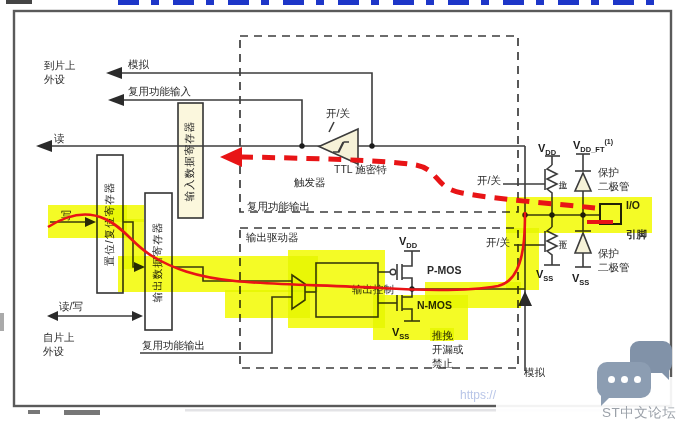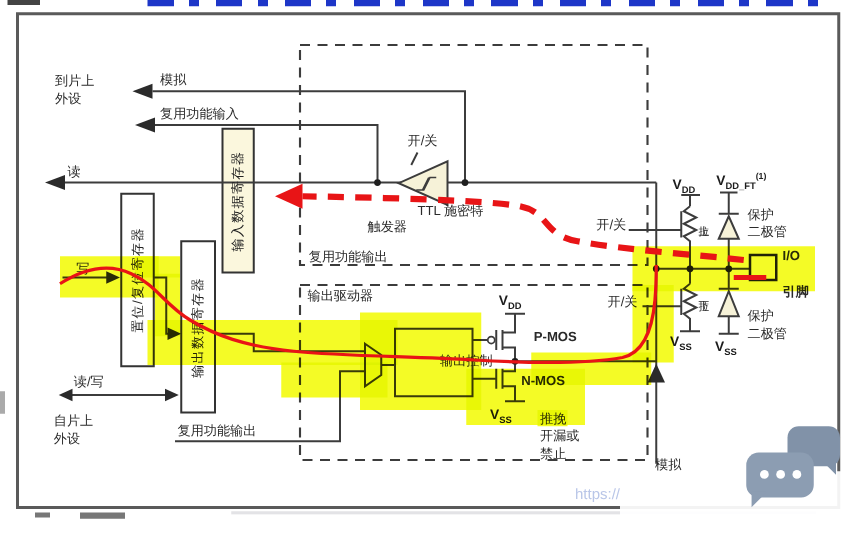--- a/index.html
+++ b/index.html
@@ -225,14 +225,15 @@
   </svg>
 
   <div id="url">https://</div>
   <div id="blob"></div>
   <div id="bubble-back" class="bubble"></div>
   <div id="bubble-front" class="bubble">
     <span class="dot" style="left:11px;"></span>
     <span class="dot" style="left:24px;"></span>
     <span class="dot" style="left:37px;"></span>
   </div>
+  <div id="forum">ST中文论坛</div>
 
 </div>
 
 </body></html>

